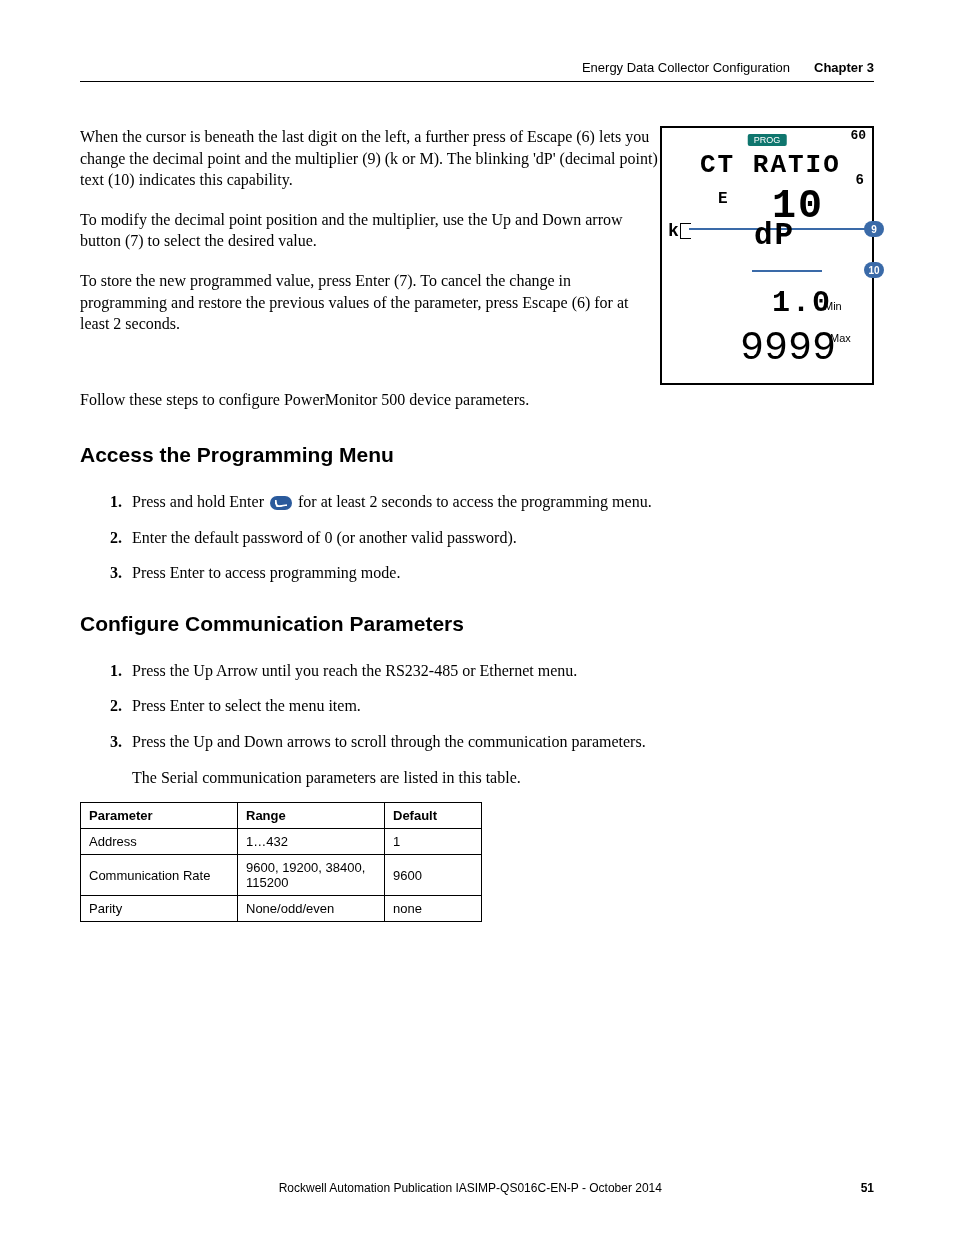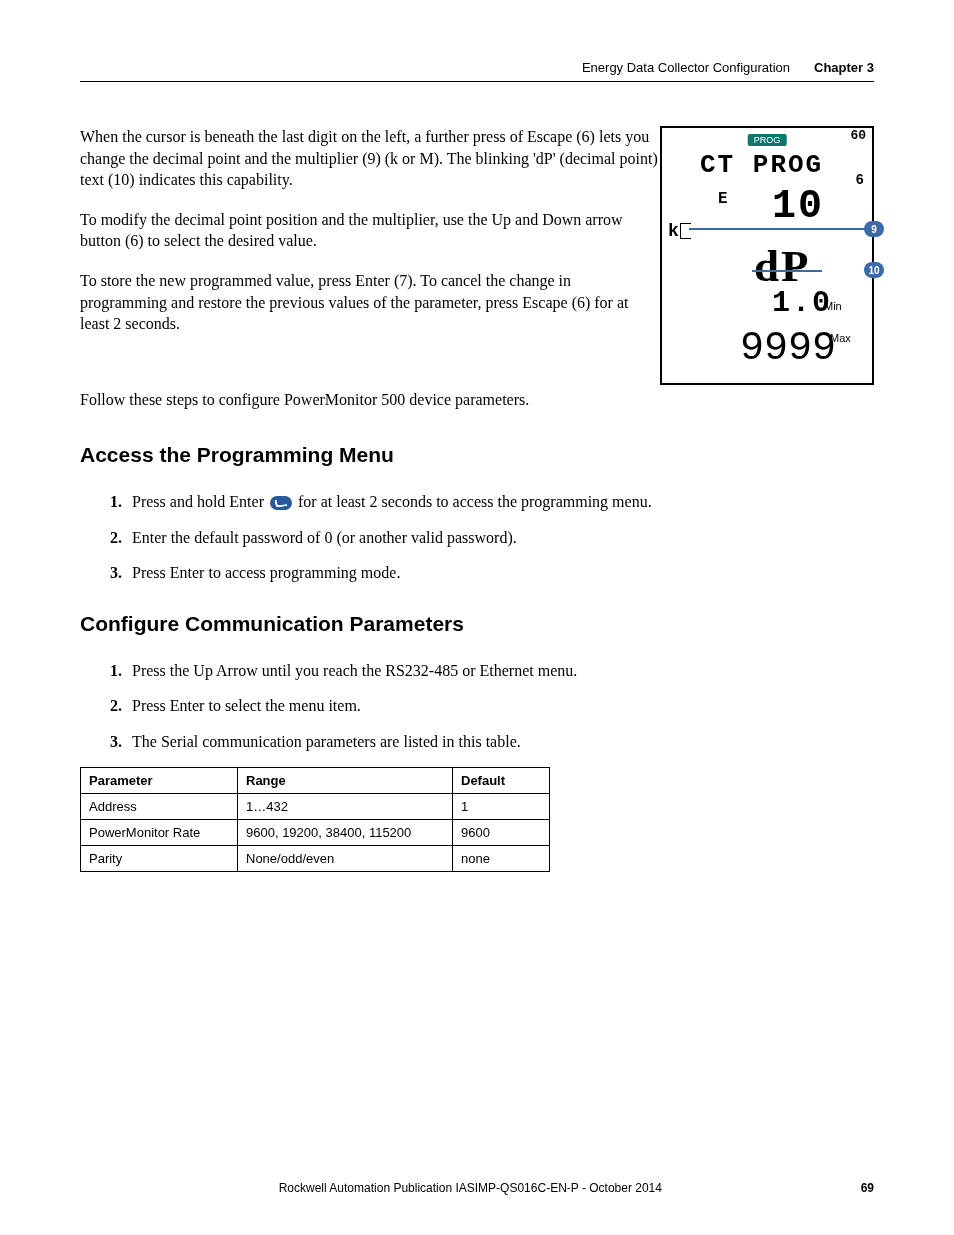--- a/index.html
+++ b/index.html
@@ -64,21 +64,21 @@
   .lcd-E { position:absolute; top:62px; left:56px; font-family:'Courier New',monospace; font-size:16px; font-weight:bold;}
   .lcd-10 { position:absolute; top:56px; left:110px; font-family:'Courier New',monospace; font-size:40px; font-weight:bold; letter-spacing:2px;}
   .lcd-k { position:absolute; top:93px; left:6px; font-family:'Courier New',monospace; font-size:18px; font-weight:bold;}
   .lcd-bracket {
     position:absolute; top:95px; left:18px; width:10px; height:14px;
     border-top:1px solid #000; border-bottom:1px solid #000; border-left:1px solid #000;
   }
   .lcd-line {
     position:absolute; top:100px; left:27px; right:0; height:0; border-top:2px solid #3a6aa8;
   }
-  .lcd-dp { position:absolute; top:112px; left:92px; font-family:Liberation Serif, serif; font-size:45px; font-weight:bold; letter-spacing:2px;}
+  .lcd-dp { position:absolute; top:90px; left:92px; font-family:Liberation Mono, monospace; font-size:31px; font-weight:bold; letter-spacing:2px;}
   .lcd-dpline { position:absolute; top:142px; left:90px; width:70px; height:0; border-top:2px solid #3a6aa8;}
   .lcd-10b { position:absolute; top:158px; left:110px; font-family:'Courier New',monospace; font-size:30px; font-weight:bold; letter-spacing:2px;}
   .lcd-min { position:absolute; top:172px; left:162px; font-family:Arial; font-size:11px;}
   .lcd-9999 { position:absolute; top:198px; left:78px; font-family:'Courier New',monospace; font-size:40px; font-weight:normal; letter-spacing:0;}
   .lcd-max { position:absolute; top:204px; left:168px; font-family:Arial; font-size:11px;}
   .callout {
     position:absolute; width:20px; height:16px; border-radius:9px;
     background:#3a6aa8; color:#fff; font-family:Arial; font-size:10px;
     display:flex; align-items:center; justify-content:center; font-weight:bold;
   }
@@ -111,21 +111,21 @@
     content:""; position:absolute; left:5px; top:3px; width:10px; height:6px;
     border:2px solid #fff; border-top:none; border-right:none; border-radius:0 0 0 4px;
     transform: rotate(-8deg);
   }
 
   table.params {
     border-collapse: collapse;
     font-family: Arial, Helvetica, sans-serif;
     font-size: 13px;
     margin-top: 8px;
-    width: 470px;
+    width: 402px;
   }
   table.params th, table.params td {
     border: 1px solid #000;
     padding: 5px 8px;
     text-align: left;
   }
   table.params th { font-weight: bold; }
   table.params td:first-child, table.params th:first-child { width:140px;}
   table.params td:last-child, table.params th:last-child { width:80px;}
 
@@ -144,28 +144,28 @@
 
   <div class="header-row">
     <span class="doc-title">Energy Data Collector Configuration</span>
     <span class="chapter">Chapter 3</span>
   </div>
   <hr class="header-rule">
 
   <div class="intro-wrap">
     <div class="intro-text">
       <p>When the cursor is beneath the last digit on the left, a further press of Escape (6) lets you change the decimal point and the multiplier (9) (k or M). The blinking 'dP' (decimal point) text (10) indicates this capability.</p>
-      <p>To modify the decimal point position and the multiplier, use the Up and Down arrow button (6) to select the desired value.</p>
+      <p>To modify the decimal point position and the multiplier, use the Up and Down arrow button (7) to select the desired value.</p>
       <p>To store the new programmed value, press Enter (7). To cancel the change in programming and restore the previous values of the parameter, press Escape (6) for at least 2 seconds.</p>
     </div>
 
     <div class="lcd-box">
       <div class="lcd-prog">PROG</div>
       <div class="lcd-60">60</div>
-      <div class="lcd-ct">CT PROG</div>
+      <div class="lcd-ct">CT RATIO</div>
       <div class="lcd-pad">6</div>
       <div class="lcd-E">E</div>
       <div class="lcd-10">10</div>
       <div class="lcd-k">k</div>
       <div class="lcd-bracket"></div>
       <div class="lcd-line"></div>
       <div class="lcd-dp">dP</div>
       <div class="lcd-dpline"></div>
       <div class="lcd-10b">1.0</div>
       <div class="lcd-min">Min</div>
@@ -187,48 +187,49 @@
     </li>
     <li>Enter the default password of 0 (or another valid password).</li>
     <li>Press Enter to access programming mode.</li>
   </ol>
 
   <h2 class="section" style="">Configure Communication Parameters</h2>
   <ol class="steps">
     <li>Press the Up Arrow until you reach the RS232-485 or Ethernet menu.</li>
     <li>Press Enter to select the menu item.</li>
     <li>
+      <span>Press the Up and Down arrows to scroll through the communication parameters.</span>
       <span class="sub">The Serial communication parameters are listed in this table.</span>
     </li>
   </ol>
 
   <table class="params">
     <tbody>
         <tr>
       <th>Parameter</th>
       <th>Range</th>
       <th>Default</th>
     </tr>
     <tr>
       <td>Address</td>
       <td>1…432</td>
       <td>1</td>
     </tr>
     <tr>
-      <td>PowerMonitor Rate</td>
+      <td>Communication Rate</td>
       <td>9600, 19200, 38400, 115200</td>
       <td>9600</td>
     </tr>
     <tr>
       <td>Parity</td>
       <td>None/odd/even</td>
       <td>none</td>
     </tr>
   </tbody>
     </table>
 
   <div class="footer">
     <span></span>
     <span class="pub">Rockwell Automation Publication IASIMP-QS016C-EN-P - October 2014</span>
-    <span class="pagenum">69</span>
+    <span class="pagenum">51</span>
   </div>
 
 </div>
 
 </body></html>

